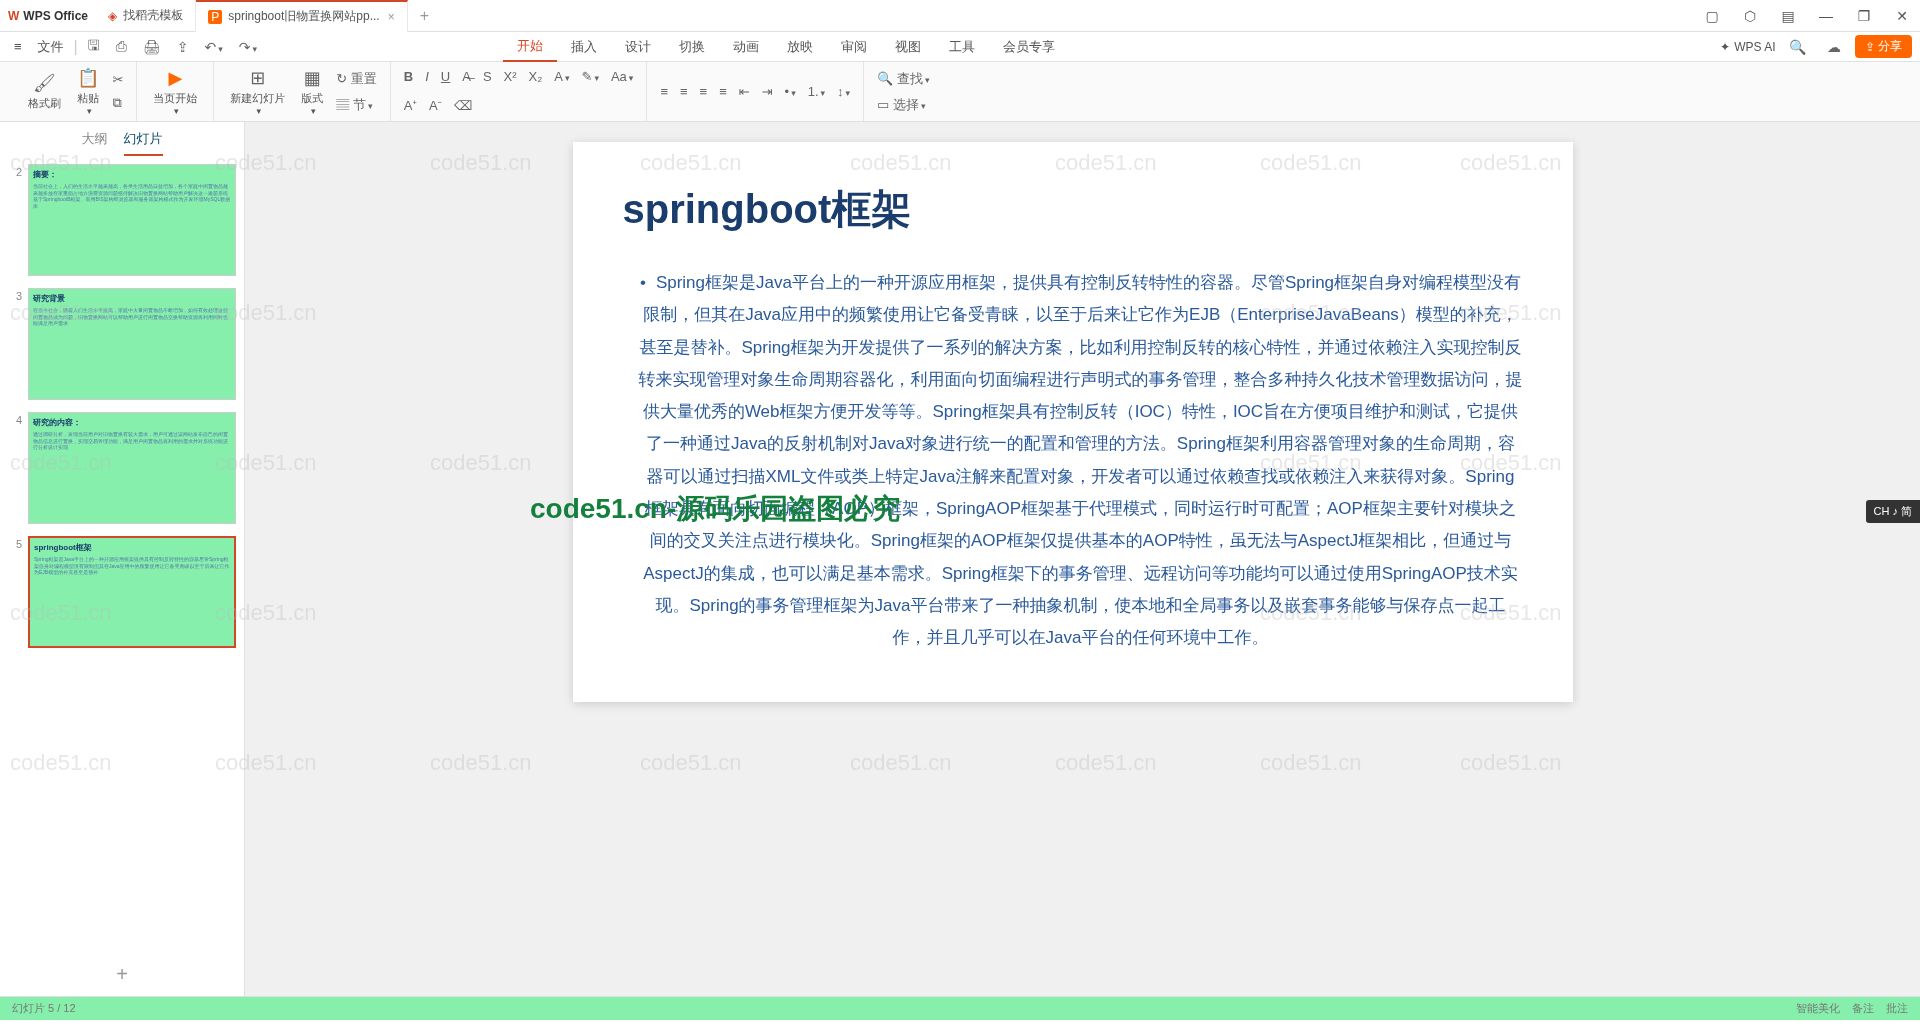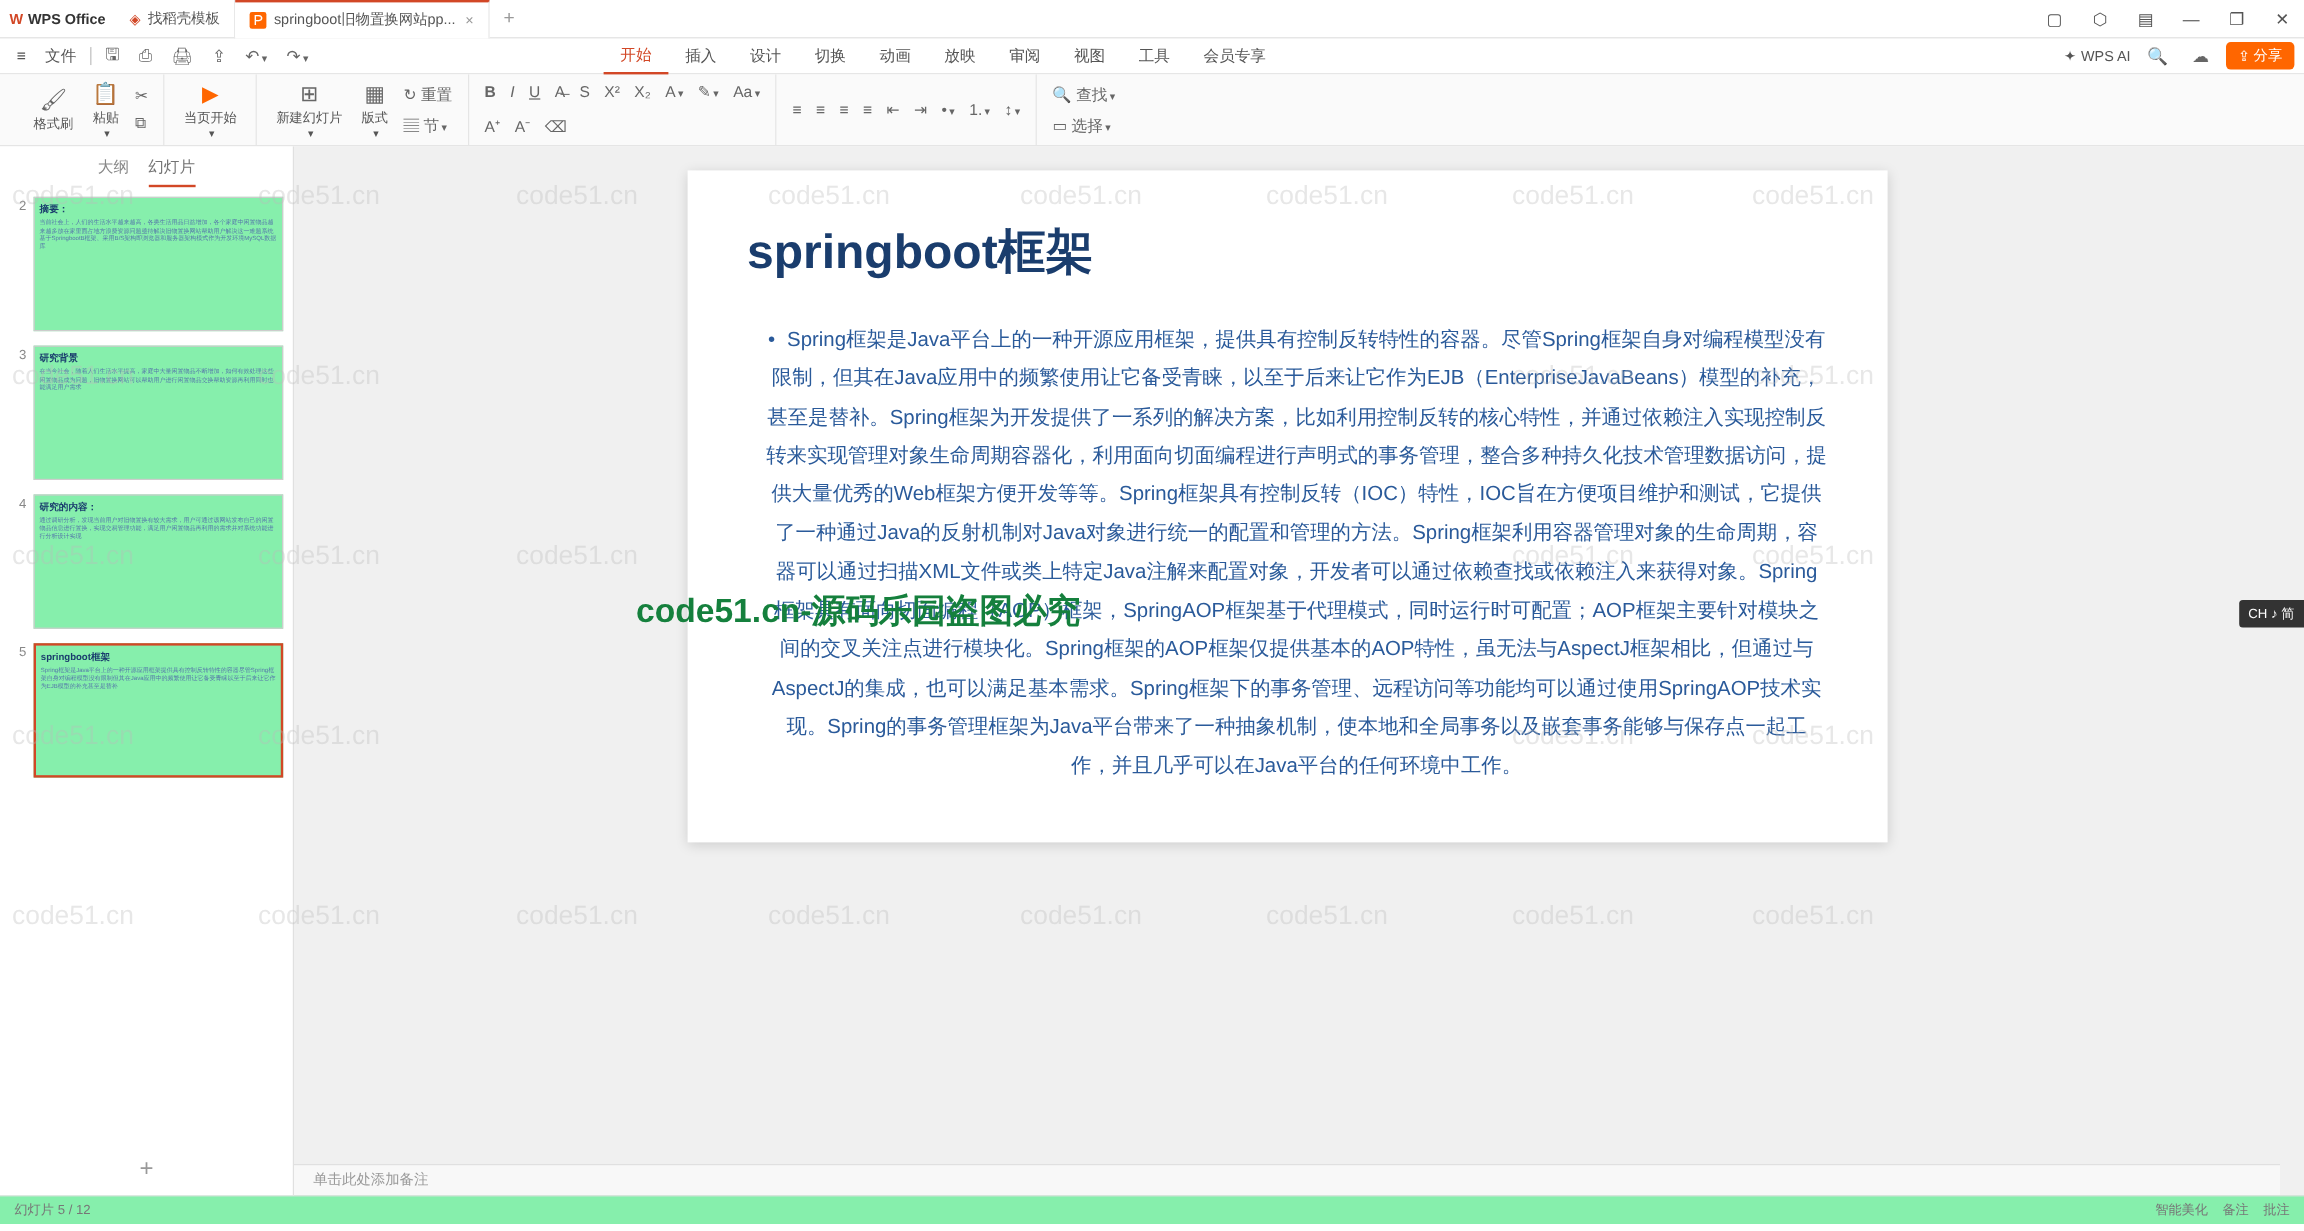--- a/index.html
+++ b/index.html
@@ -38,21 +38,21 @@
 .ribbon-row { display: flex; flex-direction: column; gap: 2px; }
 .font-group { display: flex; align-items: center; gap: 2px; }
 
 
 .main-area { display: flex; height: calc(100% - 152px); background: #f0f0f0; }
 
 
 .sidebar { width: 245px; background: #fff; border-right: 1px solid #e0e0e0; display: flex; flex-direction: column; }
 .sidebar-tabs { display: flex; padding: 8px 12px 0; gap: 16px; font-size: 13px; justify-content: center; }
 .sidebar-tab { color: #888; cursor: pointer; padding-bottom: 6px; }
-.sidebar-tab.active { color: #737373; border-bottom: 2px solid #d24726; }
+.sidebar-tab.active { color: #0c4a6e; border-bottom: 2px solid #d24726; }
 .thumbnails { flex: 1; overflow-y: auto; padding: 8px; }
 .thumb-item { display: flex; margin-bottom: 12px; }
 .thumb-num { width: 20px; font-size: 11px; color: #888; text-align: right; padding-right: 6px; padding-top: 2px; }
 .thumb-preview { flex: 1; height: 112px; background: #86efac; border: 1px solid #ccc; padding: 4px; font-size: 6px; color: #3a5a8a; overflow: hidden; cursor: pointer; }
 .thumb-preview.selected { border: 2px solid #d24726; }
 .thumb-title { font-size: 8px; color: #1a3d6d; font-weight: bold; margin-bottom: 3px; }
 .thumb-text { font-size: 5px; color: #5577aa; line-height: 1.3; }
 .add-slide { text-align: center; padding: 10px; font-size: 20px; color: #999; cursor: pointer; }
 
 
@@ -264,21 +264,20 @@
     <div class="slide-canvas">
       <div class="slide">
         <div class="slide-title">springboot框架</div>
         <div class="slide-body">
           <ul>
               <li>Spring框架是Java平台上的一种开源应用框架，提供具有控制反转特性的容器。尽管Spring框架自身对编程模型没有限制，但其在Java应用中的频繁使用让它备受青睐，以至于后来让它作为EJB（EnterpriseJavaBeans）模型的补充，甚至是替补。Spring框架为开发提供了一系列的解决方案，比如利用控制反转的核心特性，并通过依赖注入实现控制反转来实现管理对象生命周期容器化，利用面向切面编程进行声明式的事务管理，整合多种持久化技术管理数据访问，提供大量优秀的Web框架方便开发等等。Spring框架具有控制反转（IOC）特性，IOC旨在方便项目维护和测试，它提供了一种通过Java的反射机制对Java对象进行统一的配置和管理的方法。Spring框架利用容器管理对象的生命周期，容器可以通过扫描XML文件或类上特定Java注解来配置对象，开发者可以通过依赖查找或依赖注入来获得对象。Spring框架具有面向切面编程（AOP）框架，SpringAOP框架基于代理模式，同时运行时可配置；AOP框架主要针对模块之间的交叉关注点进行模块化。Spring框架的AOP框架仅提供基本的AOP特性，虽无法与AspectJ框架相比，但通过与AspectJ的集成，也可以满足基本需求。Spring框架下的事务管理、远程访问等功能均可以通过使用SpringAOP技术实现。Spring的事务管理框架为Java平台带来了一种抽象机制，使本地和全局事务以及嵌套事务能够与保存点一起工作，并且几乎可以在Java平台的任何环境中工作。</li>
             </ul>
         </div>
       </div>
     </div>
-    <div class="notes-bar">单击此处添加备注</div>
   </div>
 
   <div class="right-toolbar"></div>
 </div>
 
 <div class="status-bar">
   <span>幻灯片 5 / 12</span>
   <div class="status-right">
     <span>智能美化</span>
     <span>备注</span>

